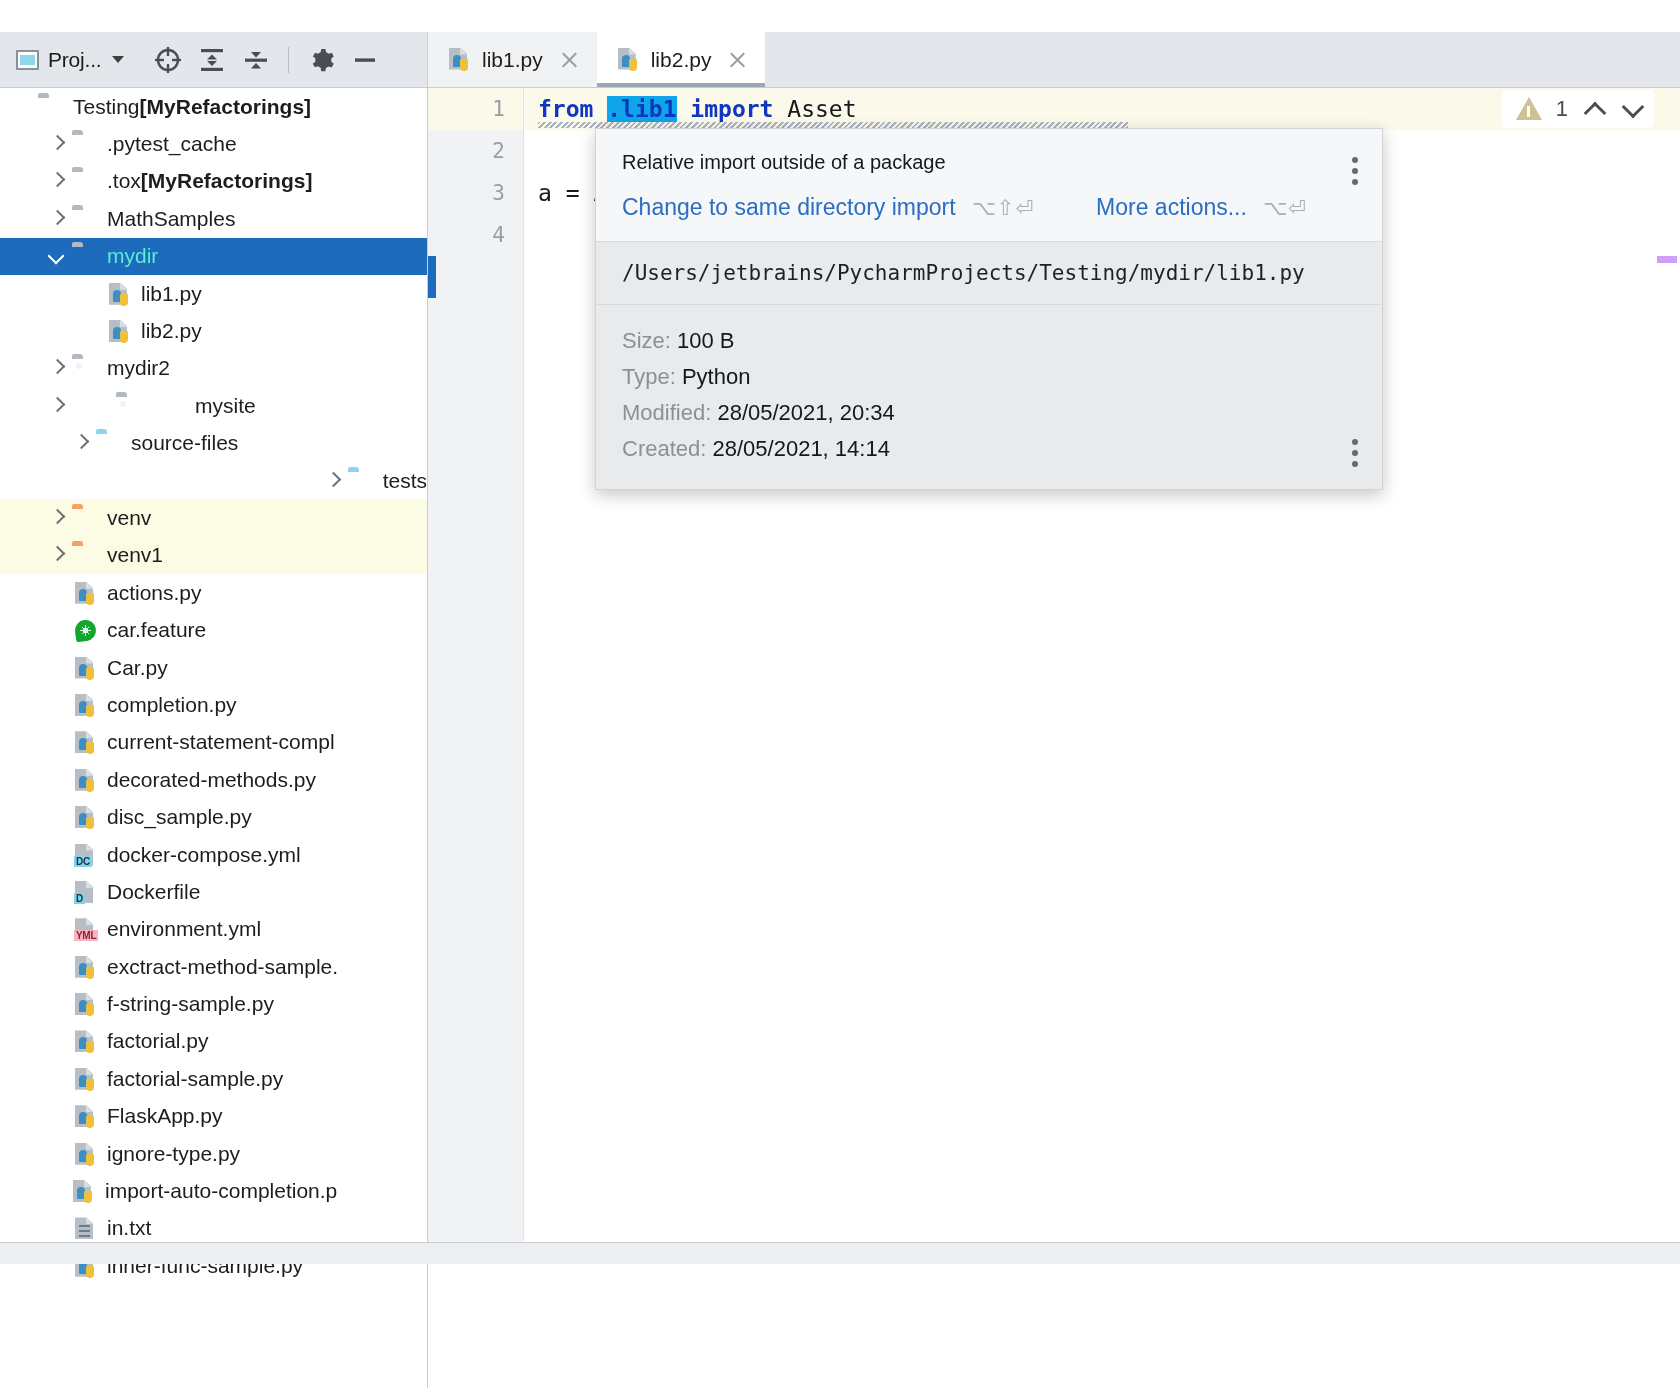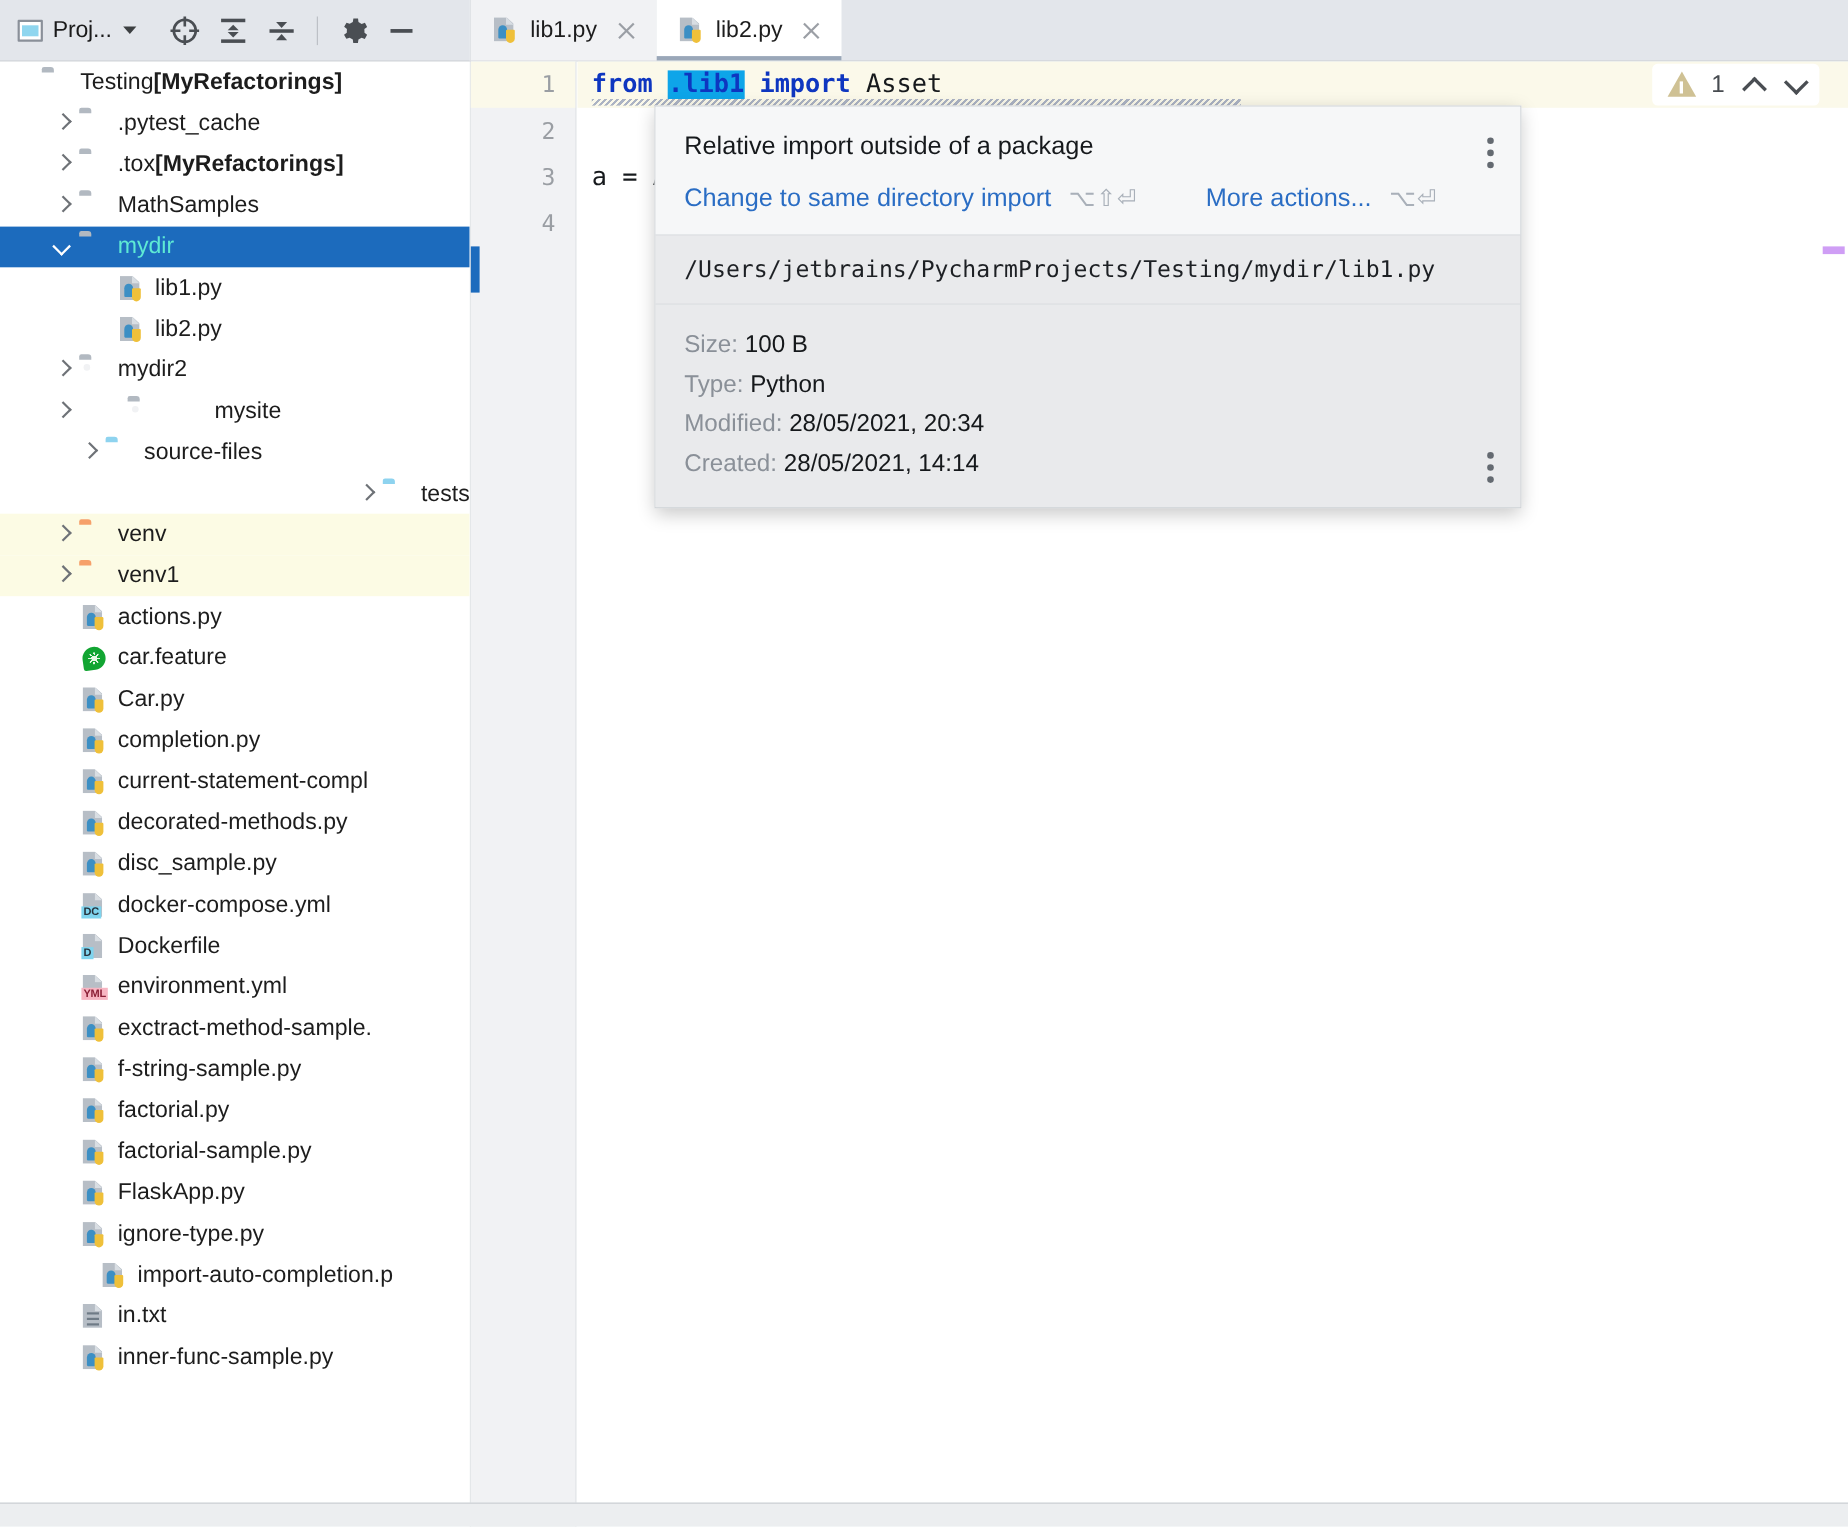--- a/index.html
+++ b/index.html
@@ -2,21 +2,21 @@
 <html><head>
 <meta charset="utf-8">
 <style>
   * { box-sizing: border-box; margin: 0; padding: 0; }
   html, body {
     width: 1680px; height: 1388px;
     background: #ffffff;
     font-family: "Liberation Sans", "DejaVu Sans", sans-serif;
     overflow: hidden;
   }
-  #root { position: relative; width: 1680px; height: 1388px; }
+  #root { position: relative; width: 1680px; height: 1232px; margin-top: 32px; }
 
   
   #project-panel {
     position: absolute; left: 0; top: 0;
     width: 428px; height: 1388px;
     background: #ffffff;
     border-right: 1px solid #c9ccd1;
   }
   #project-toolbar {
     height: 56px; width: 100%;
@@ -263,21 +263,21 @@
   
   #popup {
     position: absolute; left: 595px; top: 96px;
     width: 788px;
     background: #f6f7f8;
     border: 1px solid #d0d3d7;
     box-shadow: 0 5px 16px rgba(0,0,0,.22);
     z-index: 40;
   }
   #popup-head { padding: 22px 26px 20px 26px; background: #f6f7f8; position: relative; }
-  .pop-title { font-size: 23px; color: #16191c; margin-bottom: 20px; }
+  .pop-title { font-size: 20px; color: #16191c; margin-bottom: 20px; }
   .pop-actions { display: flex; align-items: center; }
   .pop-link { font-size: 23px; color: #2a6dc4; cursor: pointer; }
   .pop-shortcut {
     font-size: 21px; color: #a9b0b9; margin-left: 16px;
     font-family: "DejaVu Sans", sans-serif; letter-spacing: 1px;
   }
   .spacer-lg { width: 62px; }
   .dots {
     position: absolute; width: 8px;
     display: flex; flex-direction: column; gap: 5px;
@@ -615,21 +615,21 @@
           <span class="ficon">
             <span class="sheet"></span>
             <span class="sheet-fold"></span>
             <span class="py-badge">
               <span class="pb pb-blue"></span>
               <span class="pb pb-yel"></span>
             </span>
           </span>
           <span class="label">ignore-type.py</span>
         </div>
-        <div class="row" style="padding-left: 64px;">
+        <div class="row" style="padding-left: 44px;">
           <span class="arrow none"></span>
           <span class="ficon">
             <span class="sheet"></span>
             <span class="sheet-fold"></span>
             <span class="py-badge">
               <span class="pb pb-blue"></span>
               <span class="pb pb-yel"></span>
             </span>
           </span>
           <span class="label">import-auto-completion.p</span>

